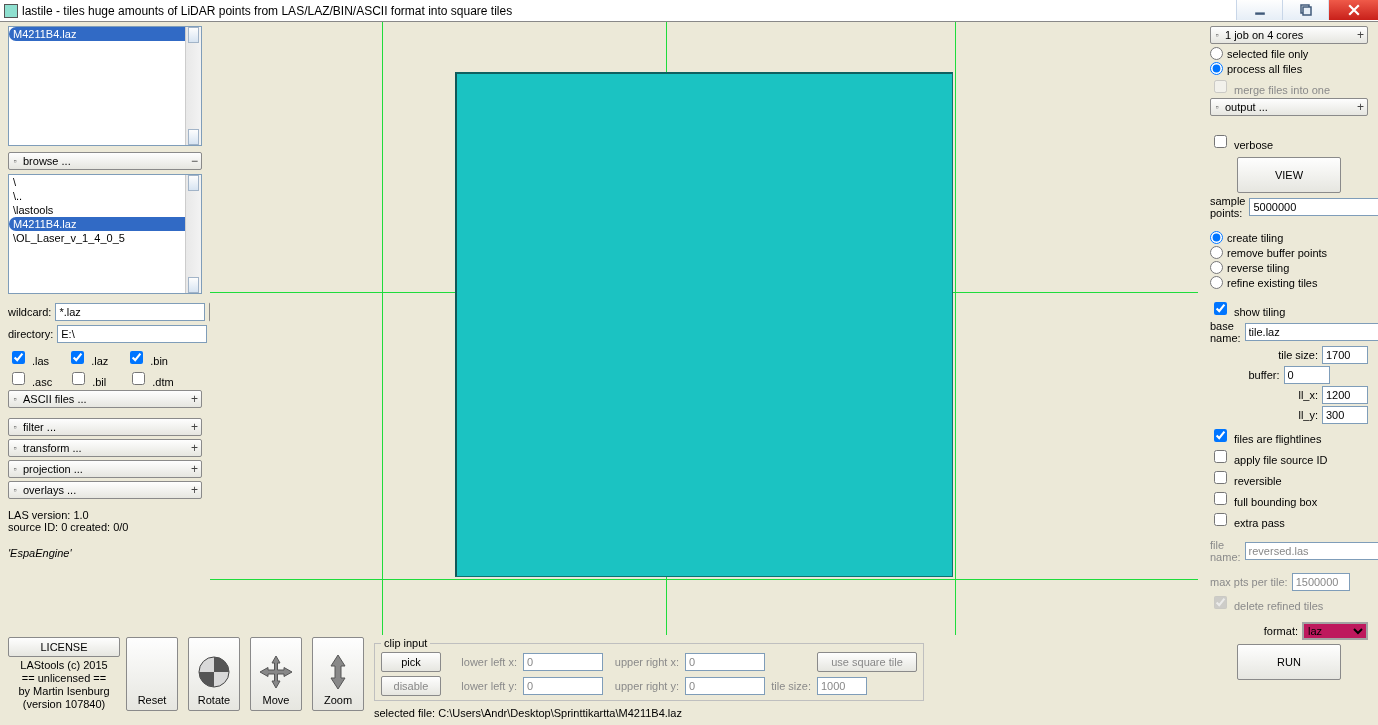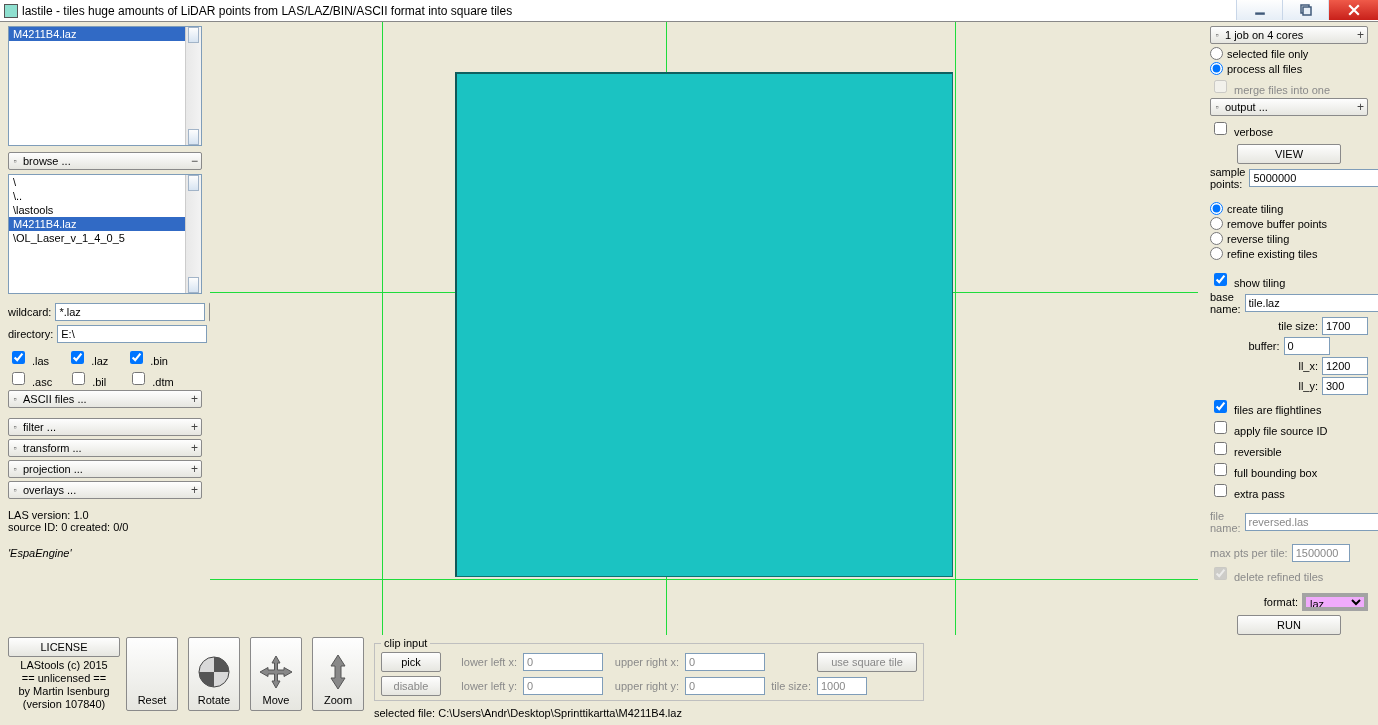--- a/index.html
+++ b/index.html
@@ -16,26 +16,26 @@
   .winbtn.sep { border-left:1px solid #c8d6e8;}
   
   .body { position:absolute; top:22px; bottom:0; left:0; right:0; background:#ece9d8; }
   .left  { position:absolute; left:8px; top:4px; width:194px; bottom:98px; }
   .right { position:absolute; right:10px; top:4px; width:158px; }
   .center{ position:absolute; left:210px; right:180px; top:0; bottom:90px; background:#ece9d8; }
   .bottom{ position:absolute; left:8px; right:10px; bottom:0; height:88px; }
   
   .listbox { background:#fff; border:1px solid #7f9db9; overflow:hidden; position:relative; }
   .listbox .item { padding:1px 4px; white-space:nowrap; }
-  .listbox .item.sel { background:#316ac5; color:#fff; }
+  .listbox .item.sel { background:#316ac5; color:#fff;border-radius:7px; }
   .listbox .sb { position:absolute; right:0; top:0; bottom:0; width:16px; background:linear-gradient(90deg,#e8e8e8,#f3f3f3); border-left:1px solid #ccc;}
   .listbox .sb::before, .listbox .sb::after{ content:""; position:absolute; left:2px; right:2px; height:14px; background:linear-gradient(#fdfdfd,#d7e4f2); border:1px solid #a2b4c8;}
   .listbox .sb::before{ top:0;} .listbox .sb::after{ bottom:0;}
   .btn { background:linear-gradient(#fefefe,#e6e6e0); border:1px solid #8a8a8a; height:20px; padding:0 6px; display:inline-flex; align-items:center; justify-content:center; border-radius:2px; }
-  .btn.big { width:104px; height:20px;}
+  .btn.big { width:104px; height:36px;}
   .dropbar { background:linear-gradient(#fefefe,#e6e6e0); border:1px solid #8a8a8a; height:18px; display:flex; align-items:center; padding:0 4px; position:relative; border-radius:2px;}
   .dropbar .dbl { position:absolute; left:2px; top:2px; bottom:2px; width:8px; font-size:9px; color:#555; display:flex; align-items:center; justify-content:center;}
   .dropbar .dlabel{ margin-left:10px; flex:1;}
   .dropbar .dbr { position:absolute; right:3px; top:1px; font-size:12px; color:#444;}
   .txt { background:#fff; border:1px solid #7f9db9; height:18px; padding:1px 3px; }
   .row { display:flex; align-items:center; gap:4px; margin-bottom:2px;}
   .lbl { color:#000;}
   .lbl.dim { color:#8a8a8a; }
   .chk { display:flex; align-items:flex-end; gap:4px; }
   .chk input[type=checkbox]{ width:13px; height:13px; }
@@ -44,21 +44,21 @@
   .gridline { position:absolute; background:#1fdc3c; }
   .vline { width:1px; top:0; bottom:0; }
   .hline { height:1px; left:0; right:0; }
   .tilebox { position:absolute; background:#1bc3c2; border:1px solid #126e6e; border-left:2px solid #115757; border-top:2px solid #0f6060;}
   
   .bigbtnwell{ display:inline-flex; flex-direction:column; align-items:center; justify-content:flex-end; width:52px; height:74px; background:linear-gradient(#fefefe,#e6e6e0); border:1px solid #8a8a8a; border-radius:2px; margin-right:4px; }
   .bigbtnwell .iconbox{ width:40px; height:40px; display:flex; align-items:center; justify-content:center; }
   .bigbtnwell .cap { margin:2px 0 4px; }
   fieldset.clip{ border:1px solid #bfbfbf; padding:3px 6px 4px 6px; margin:0;}
   fieldset.clip legend{ padding:0 3px; color:#000;}
-  select.native { height:18px; border:4px solid #a3a3a3; background:#f0abfc;}
+  select.native { height:18px; border:2px solid #a3a3a3; background:#be185d;}
   
   input[type=radio]{ width:13px; height:13px; margin:0;}
 </style>
 </head>
 <body>
 <div class="window">
 
 <div class="titlebar">
   <div class="t-icon"></div>
   <div class="caption">lastile - tiles huge amounts of LiDAR points from LAS/LAZ/BIN/ASCII format into square tiles</div>
@@ -218,21 +218,21 @@
           <label class="chk">
             <input type="checkbox" disabled="" style="">
             <span class="lbl dim">merge files into one</span>
           </label>
         </div>
     <div class="dropbar">
           <span class="dbl">▫</span>
           <span class="dlabel">output ...</span>
           <span class="dbr">+</span>
         </div>
-    <div class="row" style="margin-top:3px">
+    <div class="row" style="margin-top:16px">
           <label class="chk">
             <input type="checkbox" style="">
             <span>verbose</span>
           </label>
         </div>
     <div class="row" style="justify-content:center; margin-top:6px">
           <button class="btn big">VIEW</button>
         </div>
     <div class="row" style="margin-top:2px">
           <span class="lbl">sample points:</span>

